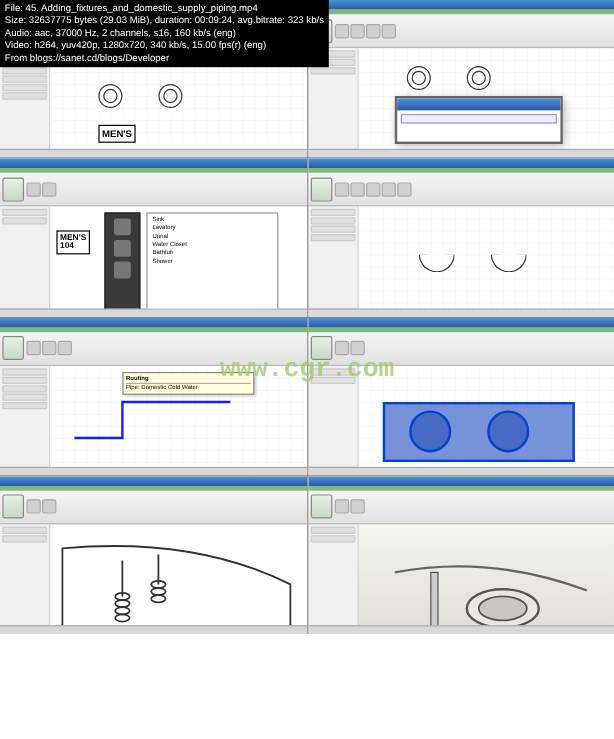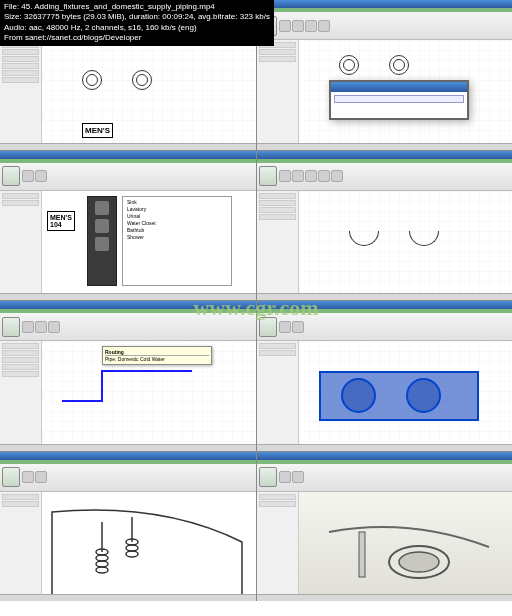--- a/index.html
+++ b/index.html
@@ -1,54 +1,55 @@
 <!DOCTYPE html>
 <html><head>
   <meta charset="utf-8">
   <style>
     *{margin:0;padding:0;box-sizing:border-box;font-family:Arial,sans-serif}
     body{background:#fff;width:512px;height:616px;overflow:hidden}
     .meta-info{position:absolute;top:0;left:0;background:#000;color:#fff;font-size:8px;padding:2px 4px;z-index:100;line-height:1.3}
-    .grid{display:grid;grid-template-columns:1fr 1fr;grid-template-rows:repeat(4,1fr);width:512px;height:601px;gap:1px;background:#888}
+    .grid{display:grid;grid-template-columns:1fr 1fr;grid-template-rows:repeat(4,1fr);width:512px;height:528px;gap:1px;background:#888}
     .pane{background:#e8e8e8;position:relative;overflow:hidden;display:flex;flex-direction:column}
     .titlebar{height:8px;background:linear-gradient(#4a90d9,#2c5aa0);flex-shrink:0}
     .ribbon{height:28px;background:linear-gradient(#f5f5f5,#e0e0e0);border-bottom:1px solid #bbb;display:flex;align-items:center;padding:2px;gap:1px;flex-shrink:0}
     .ribbon-btn{width:12px;height:12px;background:#d0d0d0;border:1px solid #aaa;border-radius:2px}
     .ribbon-big{width:18px;height:20px;background:linear-gradient(#e8f0e8,#c8d8c8);border:1px solid #888;border-radius:2px;margin-right:1px}
     .content-area{flex:1;display:flex;overflow:hidden}
     .sidebar{width:42px;background:#f0f0f0;border-right:1px solid #ccc;padding:2px;font-size:5px;display:flex;flex-direction:column;gap:1px}
     .sidebar-item{height:6px;background:#e0e0e0;border:1px solid #ccc}
     .canvas{flex:1;background:#fff;position:relative}
     .urinal{position:absolute;width:20px;height:20px;border:1.5px solid #333;border-radius:50%}
     .urinal::after{content:'';position:absolute;width:10px;height:10px;border:1.5px solid #333;border-radius:50%;top:3px;left:3px}
     .dialog{position:absolute;background:#fff;border:2px solid #666;box-shadow:2px 2px 8px rgba(0,0,0,.3)}
     .dialog-hdr{background:linear-gradient(#4a90d9,#2c5aa0);height:10px}
     .panel-dark{position:absolute;background:#3a3a3a;border:1px solid #222}
     .room-tag{position:absolute;background:#fff;color:#000;font-size:8px;font-weight:bold;padding:2px;border:1px solid #000}
     .line-blue{stroke:#1a1aff;stroke-width:2;fill:none}
-    .wm{position:absolute;top:50%;left:50%;transform:translate(-50%,-50%);font-size:22px;font-weight:bold;color:rgba(160,200,120,0.8);z-index:50;pointer-events:none;font-family:Liberation Serif, serif}
+    .wm{position:absolute;top:50%;left:50%;transform:translate(-50%,-50%);font-size:22px;font-weight:bold;color:rgba(160,200,120,0.8);z-index:50;pointer-events:none;font-family:Liberation Mono, monospace}
     .grid-bg{background-image:linear-gradient(#f8f8f8 1px,transparent 1px),linear-gradient(90deg,#f8f8f8 1px,transparent 1px);background-size:10px 10px}
     .selbox{position:absolute;background:rgba(60,100,200,0.7);border:2px solid #0044cc}
     .circle-sel{position:absolute;border:2px solid #0044cc;border-radius:50%;background:rgba(60,100,200,0.4)}
     .pipe3d{stroke:#333;stroke-width:1.5;fill:none}
     .statusbar{height:7px;background:#d8d8d8;border-top:1px solid #aaa;flex-shrink:0}
     .greenbar{height:4px;background:#7db87d;flex-shrink:0}
     .semi{position:absolute;width:30px;height:15px;border:1.5px solid #333;border-radius:0 0 30px 30px;border-top:none}
     .tooltip{position:absolute;background:#ffffe0;border:1px solid #888;font-size:5px;padding:2px;box-shadow:1px 1px 3px rgba(0,0,0,.3)}
     .file-list{position:absolute;background:#fff;border:1px solid #999;font-size:5px;padding:2px;display:flex;flex-direction:column;gap:1px}
     .file-item{display:flex;justify-content:space-between;padding:0 2px}
   </style>
 </head>
 <body>
 
 <div class="meta-info">
   <div>File: 45. Adding_fixtures_and_domestic_supply_piping.mp4</div>
   <div>Size: 32637775 bytes (29.03 MiB), duration: 00:09:24, avg.bitrate: 323 kb/s</div>
-  <div>Audio: aac, 48000 Hz, 2 channels, s16, 160 kb/s (eng)</div>
-  <div>From sanet://sanet.cd/blogs/Developer</div>
+  <div>Audio: aac, 37000 Hz, 2 channels, s16, 160 kb/s (eng)</div>
+  <div>Video: h264, yuv420p, 1280x720, 340 kb/s, 15.00 fps(r) (eng)</div>
+  <div>From blogs://sanet.cd/blogs/Developer</div>
 </div>
 
 <div class="wm">www.cgr.com</div>
 
 <div class="grid">
 
   <div class="pane">
     <div class="titlebar"></div>
     <div class="greenbar"></div>
     <div class="ribbon">

